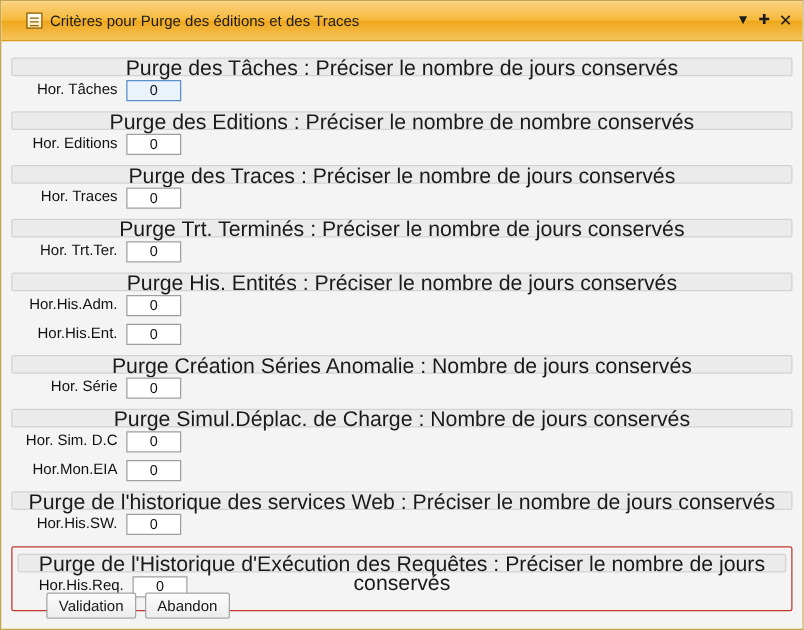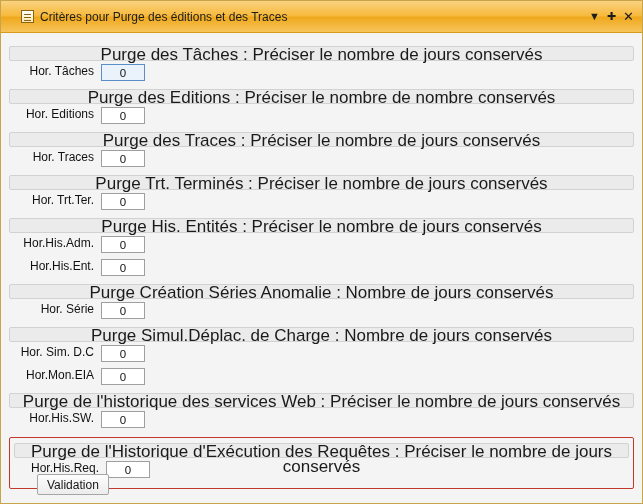--- a/index.html
+++ b/index.html
@@ -257,15 +257,16 @@
       <div class="field-row">
         <span class="field-label">Hor.His.Req.</span>
         <input class="field-input" type="text" value="0" style="">
       </div>
     </div>
 
   </div>
 
   <div class="footer">
     <button class="btn">Validation</button>
+    <button class="btn">Abandon</button>
   </div>
 
 </div>
 
 </body></html>

